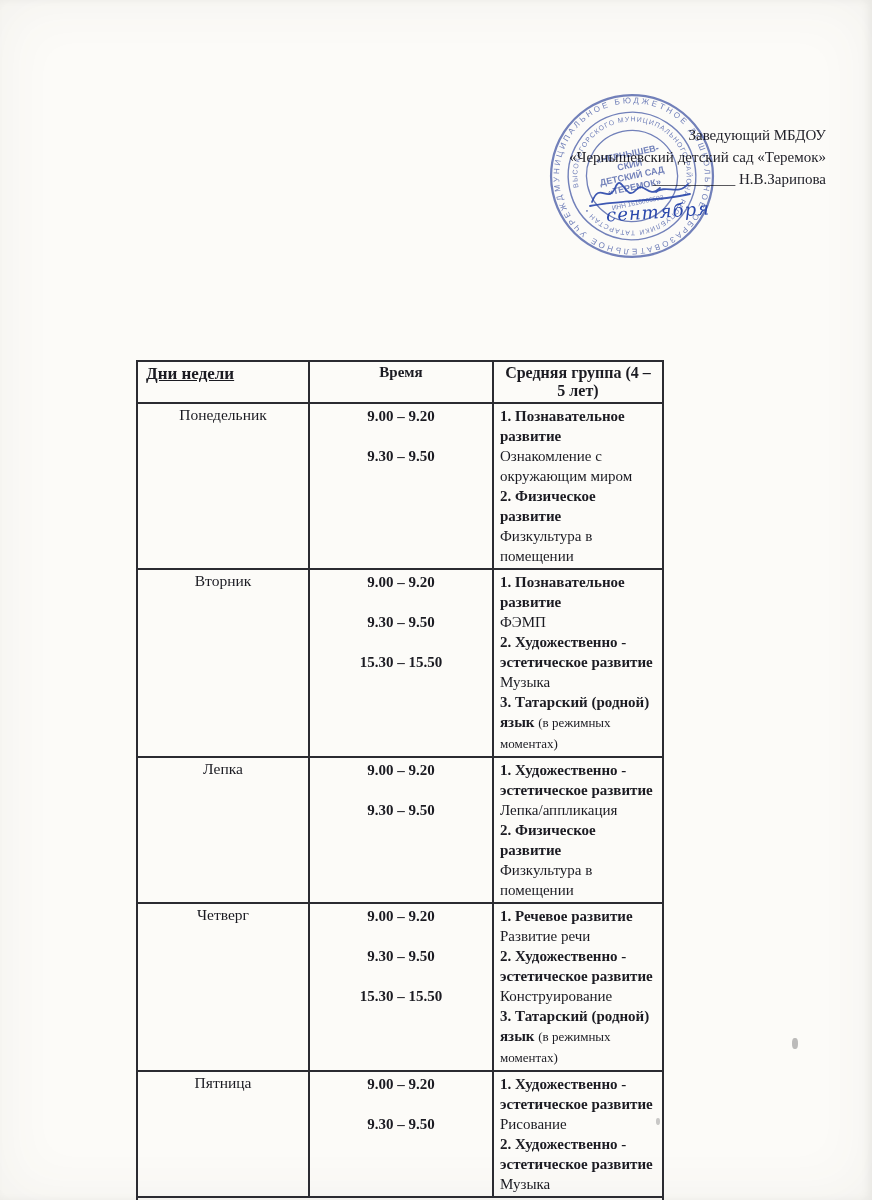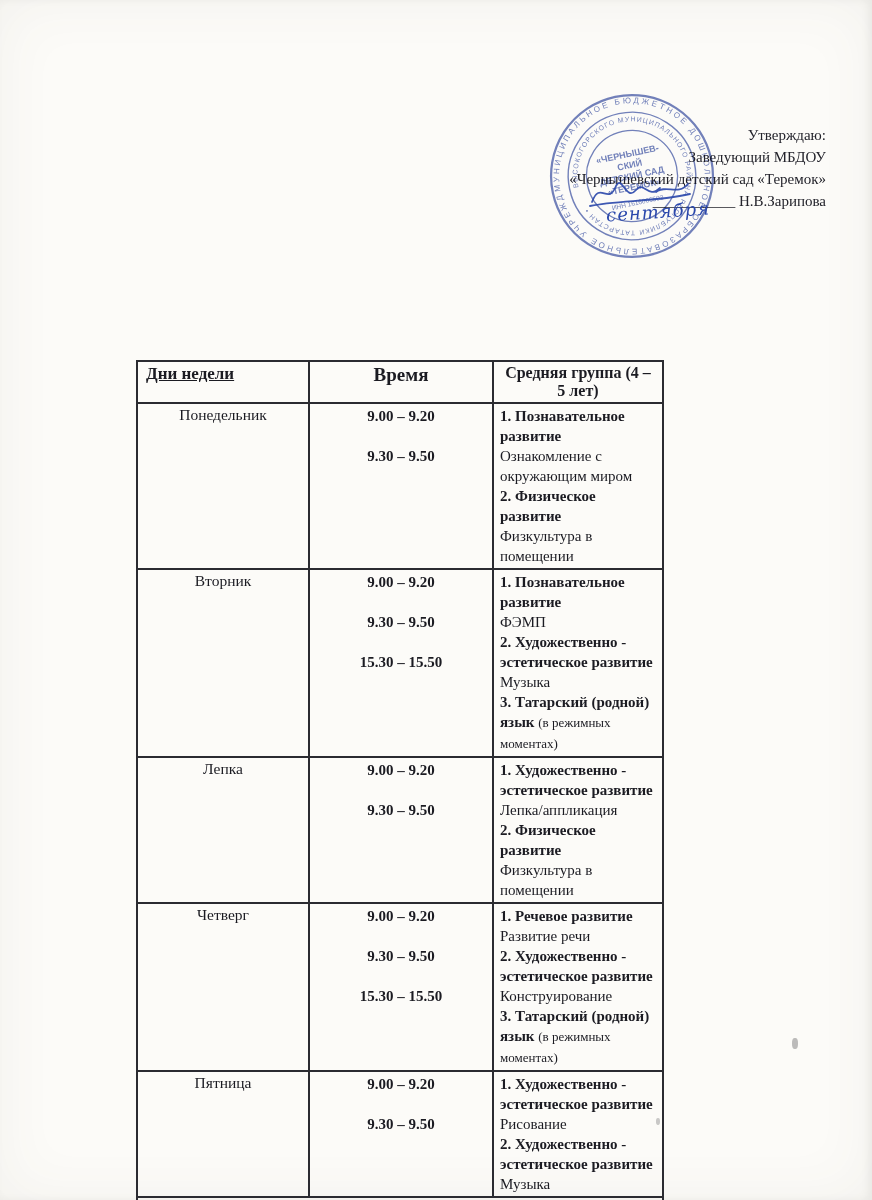--- a/index.html
+++ b/index.html
@@ -39,41 +39,40 @@
   }
   
   .schedule{
     position:absolute;top:360px;left:136px;width:528px;
     border-collapse:collapse;table-layout:fixed;color:#1b1b22;
   }
   .schedule th,.schedule td{
     border:2px solid #2b2b31;vertical-align:top;padding:2px 6px;
   }
   th.h-day{text-align:left;font-size:17px;padding-left:8px;text-decoration:underline}
-  th.h-time{font-size:19px;text-align:center}
+  th.h-time{font-size:15px;text-align:center}
   th.h-group{font-size:16px;text-align:center}
   .day-cell{font-weight:normal;font-size:15.5px;text-align:center;padding-top:4px}
   .time-cell{text-align:center;font-weight:bold;font-size:15px;padding-top:4px}
   .time-entry{line-height:20px;margin-bottom:20px}
   .act-cell{font-size:15px;line-height:20px;padding:3px 7px}
   .act-line .b{font-weight:bold}
   .act-line .sm{font-size:13px}
   .note-cell{font-style:italic;font-weight:bold;text-align:center;font-size:15.5px;padding:3px 6px}
   .total-cell{font-style:italic;font-weight:bold;text-align:left;font-size:20px;padding:4px 12px;white-space:pre-wrap}
   
   .speck-1{position:absolute;left:792px;top:1038px;width:6px;height:11px;background:rgba(70,70,72,.35);border-radius:45%}
   .speck-2{position:absolute;left:656px;top:1118px;width:4px;height:7px;background:rgba(70,70,72,.28);border-radius:45%}
 </style>
 </head>
 <body>
 
 <div class="page">
 
   <div class="approval">
-    <div>Утверждаю:</div>
     <div>Заведующий МБДОУ</div>
     <div>«Чернышевский детский сад «Теремок»</div>
     <div>___________ Н.В.Зарипова</div>
   </div>
 
   <div class="stamp">
     <svg width="172" height="172" viewBox="0 0 170 170">
       <defs>
         <path id="ringOuter" d="M85,85 m-72,0 a72,72 0 1,1 144,0 a72,72 0 1,1 -144,0"></path>
         <path id="ringInner" d="M85,85 m-54,0 a54,54 0 1,1 108,0 a54,54 0 1,1 -108,0"></path>

